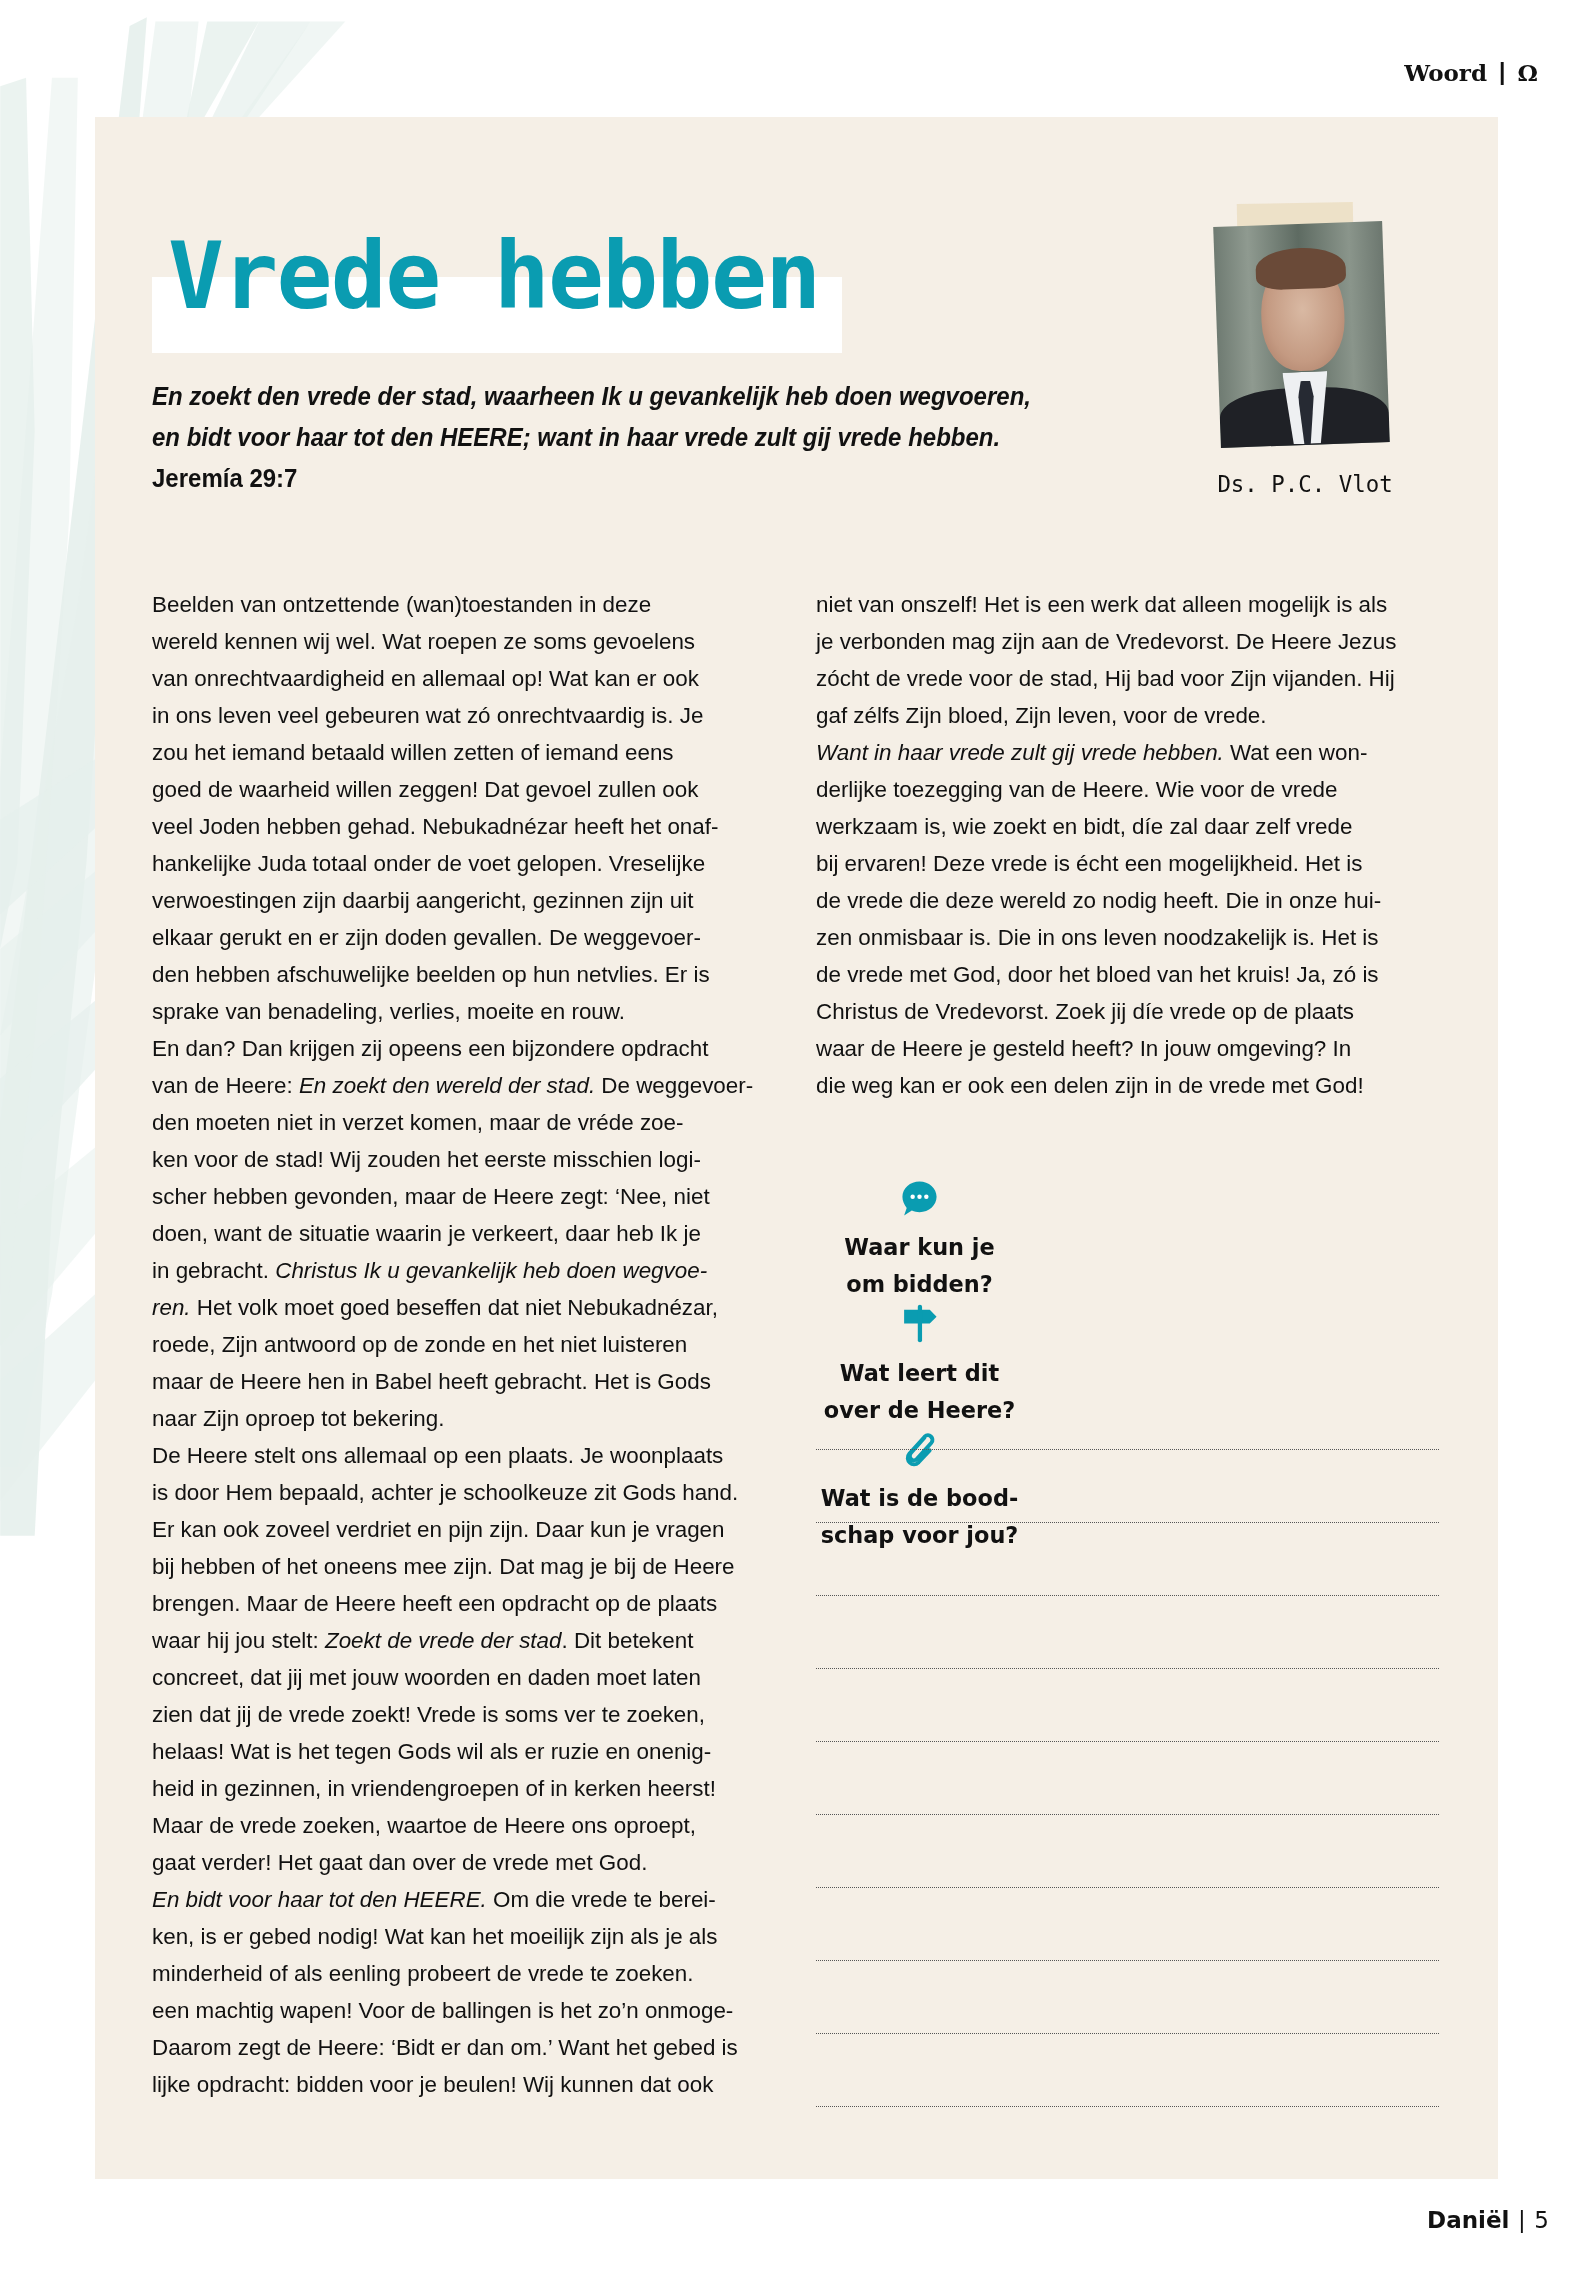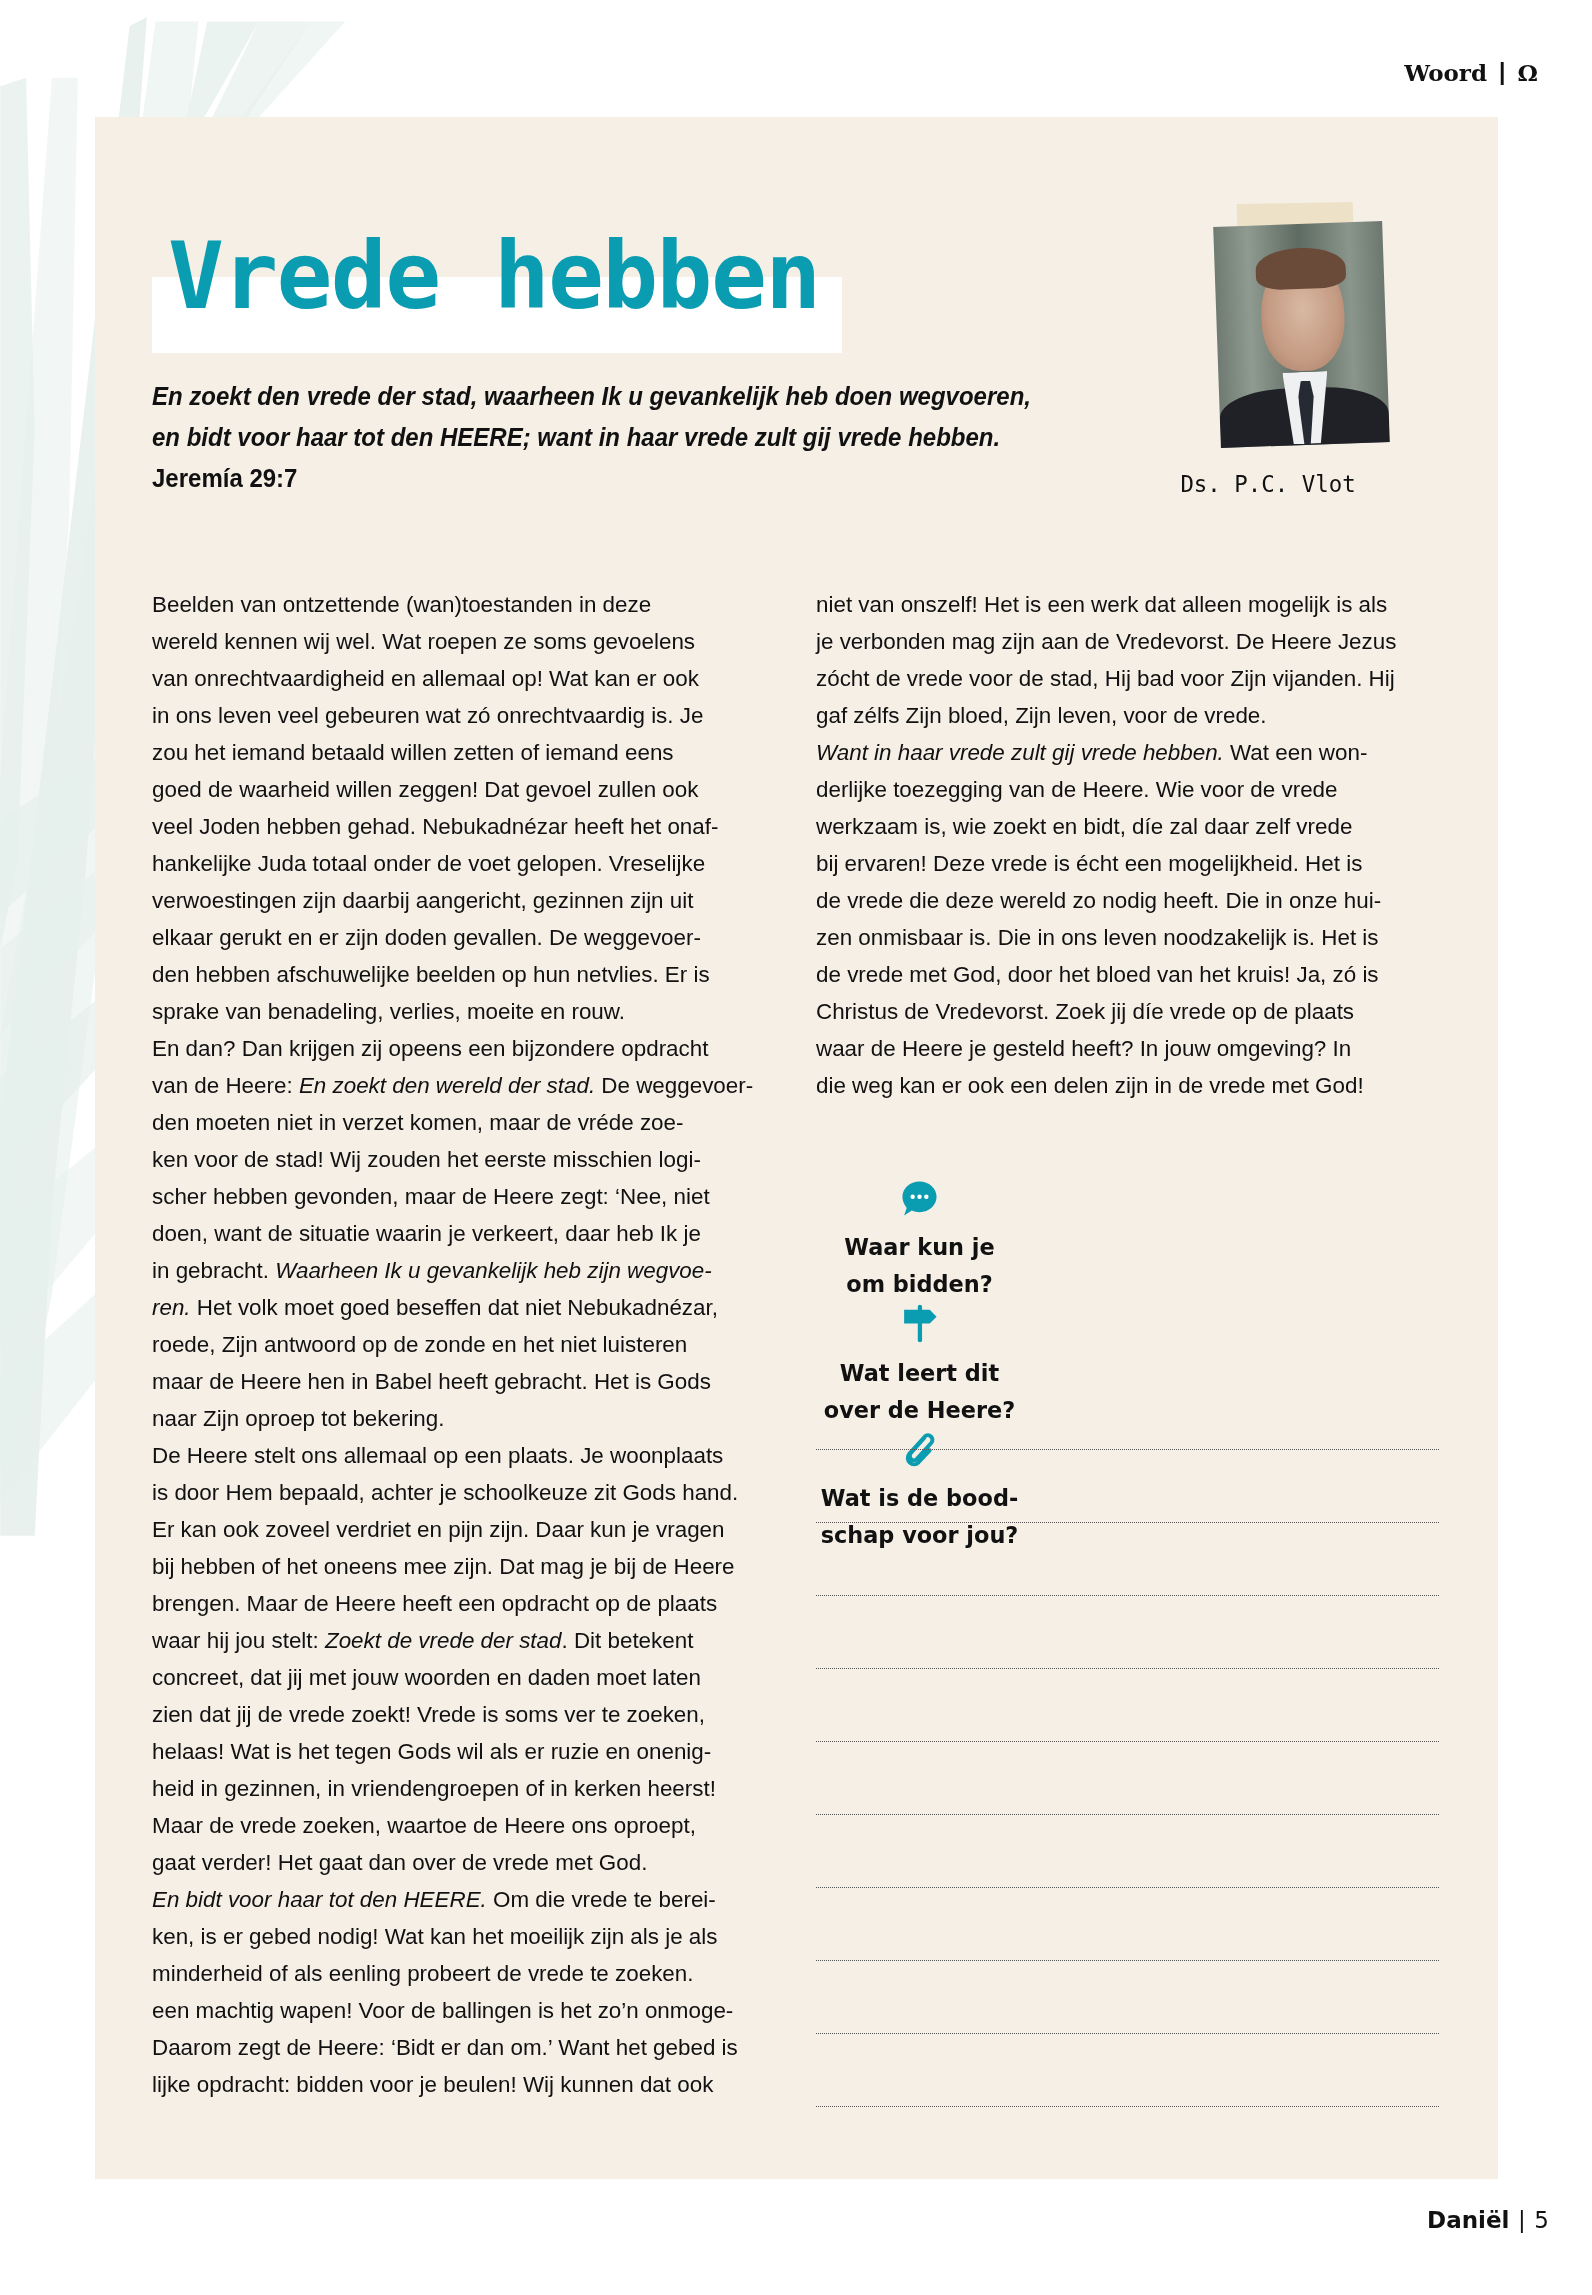--- a/index.html
+++ b/index.html
@@ -61,21 +61,21 @@
     }
     .photo .shirt {
       position: absolute; left: 64px; top: 148px; width: 45px; height: 72px; background: #eef0f2;
       clip-path: polygon(0 0, 100% 0, 80% 100%, 20% 100%);
     }
     .photo .tie {
       position: absolute; left: 79px; top: 157px; width: 15.5px; height: 64px; background: #262a33;
       clip-path: polygon(20% 0, 80% 0, 100% 25%, 70% 100%, 30% 100%, 0 25%);
     }
     .author {
-      position: absolute; left: 1078px; top: 354px; width: 190px;
+      position: absolute; left: 1115px; top: 354px; width: 190px;
       font-family: "DejaVu Sans Mono", monospace; font-size: 22.4px; color: #111; text-align: center;
     }
     .col {
       position: absolute; top: 469px;
       font-family: "Liberation Sans", sans-serif; font-size: 22.4px; line-height: 37px; color: #111;
       white-space: nowrap;
     }
     .col-left { left: 57px; }
     .col-right { left: 721px; }
     .col .line { display: block; }
@@ -158,21 +158,21 @@
       <span class="line"><span>verwoestingen zijn daarbij aangericht, gezinnen zijn uit</span></span>
       <span class="line"><span>elkaar gerukt en er zijn doden gevallen. De weggevoer-</span></span>
       <span class="line"><span>den hebben afschuwelijke beelden op hun netvlies. Er is</span></span>
       <span class="line"><span>sprake van benadeling, verlies, moeite en rouw.</span></span>
       <span class="line"><span>En dan? Dan krijgen zij opeens een bijzondere opdracht</span></span>
       <span class="line"><span>van de Heere: </span><em>En zoekt den wereld der stad.</em><span> De weggevoer-</span></span>
       <span class="line"><span>den moeten niet in verzet komen, maar de vréde zoe-</span></span>
       <span class="line"><span>ken voor de stad! Wij zouden het eerste misschien logi-</span></span>
       <span class="line"><span>scher hebben gevonden, maar de Heere zegt: ‘Nee, niet</span></span>
       <span class="line"><span>doen, want de situatie waarin je verkeert, daar heb Ik je</span></span>
-      <span class="line"><span>in gebracht. </span><em>Waarheen Ik u gevankelijk heb zijn wegvoe-</em></span>
+      <span class="line"><span>in gebracht. </span><em>Christus Ik u gevankelijk heb doen wegvoe-</em></span>
       <span class="line"><em>ren.</em><span> Het volk moet goed beseffen dat niet Nebukadnézar,</span></span>
       <span class="line"><span>roede, Zijn antwoord op de zonde en het niet luisteren</span></span>
       <span class="line"><span>maar de Heere hen in Babel heeft gebracht. Het is Gods</span></span>
       <span class="line"><span>naar Zijn oproep tot bekering.</span></span>
       <span class="line"><span>De Heere stelt ons allemaal op een plaats. Je woonplaats</span></span>
       <span class="line"><span>is door Hem bepaald, achter je schoolkeuze zit Gods hand.</span></span>
       <span class="line"><span>Er kan ook zoveel verdriet en pijn zijn. Daar kun je vragen</span></span>
       <span class="line"><span>bij hebben of het oneens mee zijn. Dat mag je bij de Heere</span></span>
       <span class="line"><span>brengen. Maar de Heere heeft een opdracht op de plaats</span></span>
       <span class="line"><span>waar hij jou stelt: </span><em>Zoekt de vrede der stad</em><span>. Dit betekent</span></span>

